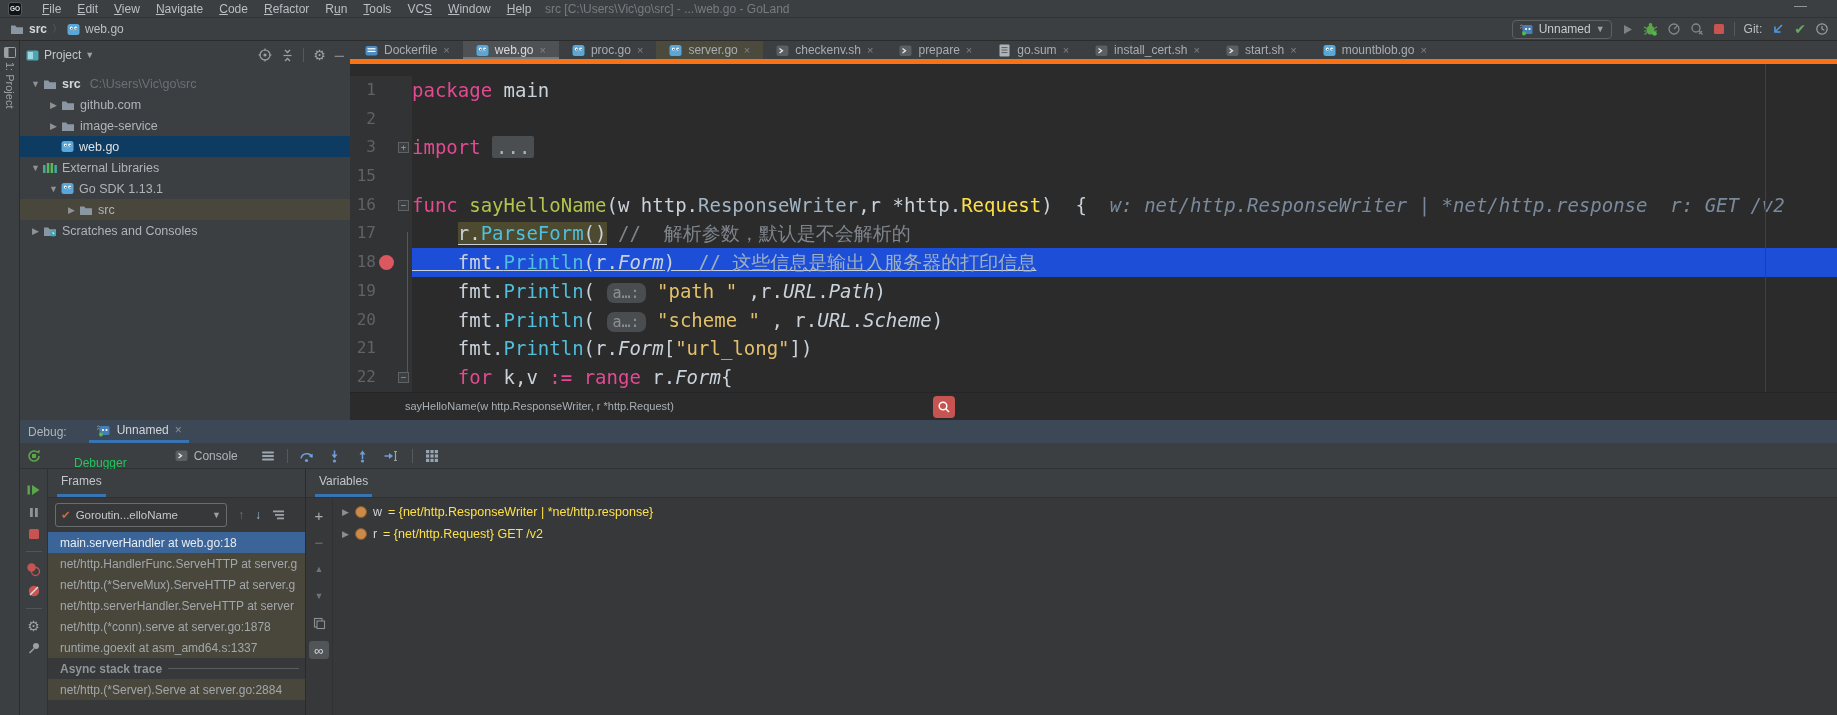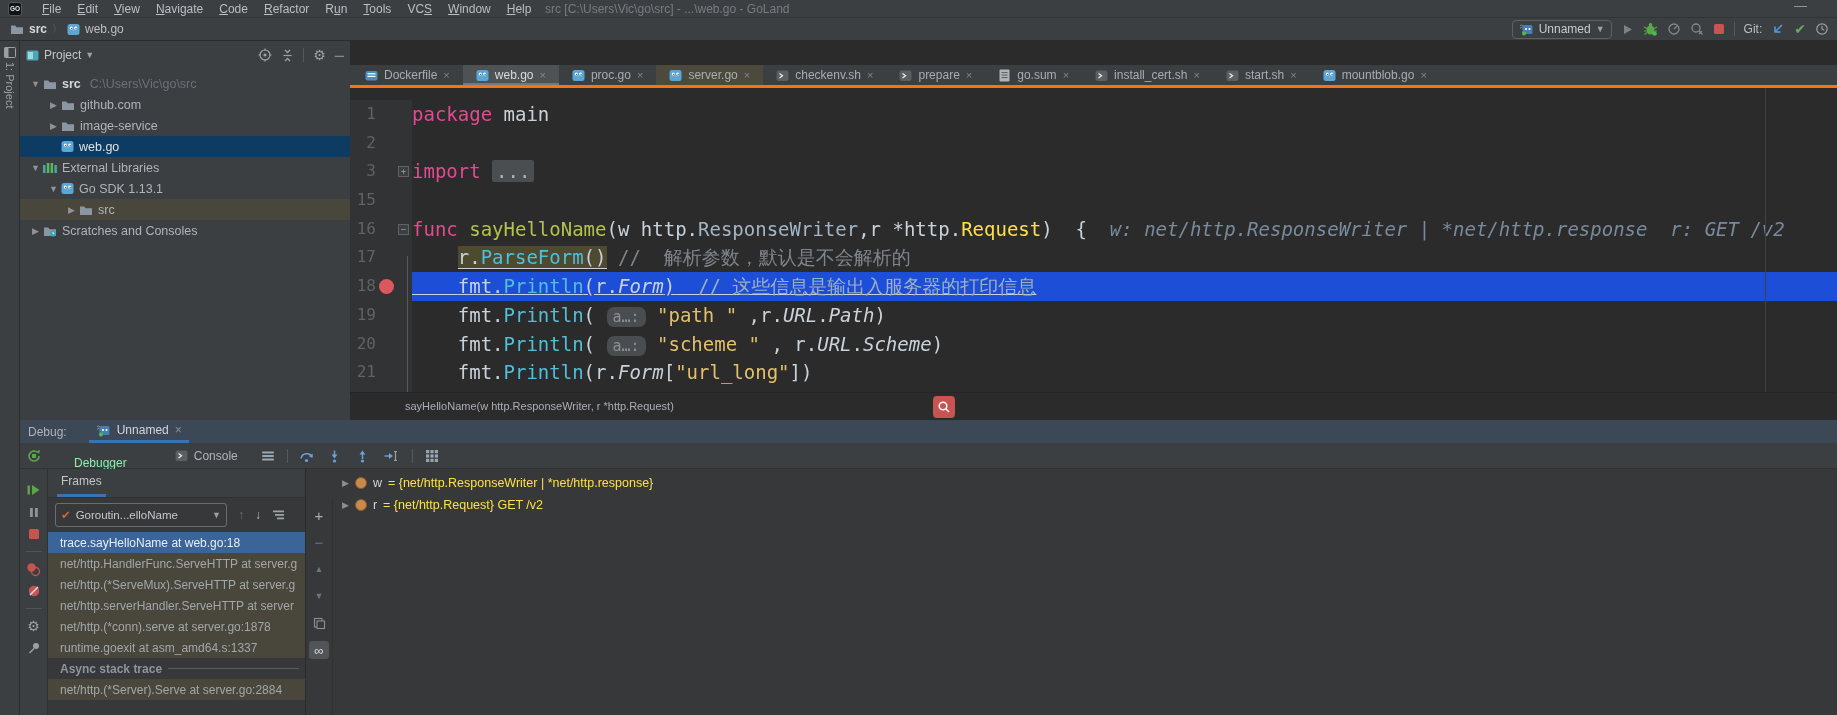--- a/index.html
+++ b/index.html
@@ -48,21 +48,21 @@
   .tree-row { height:21px; display:flex; align-items:center; font-size:12.5px; color:#AEB4BA; white-space:nowrap; }
   .tree-row .chev { width:15px; font-size:9px; color:#8F9396; text-align:center; flex:none; }
   .tree-row .lbl { margin-left:5px; }
   .tree-row.selected { background:#0D3B61; color:#DDE2E6; }
   .tree-row.hover { background:#49463B; }
   .tree-row .path { color:#6A7177; margin-left:9px; }
   .tree-row .bold { font-weight:bold; color:#D5D8DB; }
 
   
   .editor { position:absolute; left:350px; top:41px; right:0; height:379px; background:#2B2B2B; }
-  .tabs { height:23px; background:#3C3F41; display:flex; padding-left:2px; border-bottom:3px solid #f97316;margin-top:24px; }
+  .tabs { height:23px; background:#3C3F41; display:flex; padding-left:2px; border-bottom:5px solid #f97316; }
   .tab { display:flex; align-items:center; gap:6px; padding:0 13px; color:#A8ADB2; flex:none; }
   .tab .close { color:#7F8487; font-size:11px; }
   .tab.active { background:#4E5254; color:#D8DBDE; box-shadow:inset 0 -2px 0 #75797C; }
   .tab.library { background:#4B4A3D; }
 
   .code-area { position:relative; height:328px; padding-top:12px; overflow:hidden;
                font-family:"DejaVu Sans Mono",monospace; font-size:19px; }
   .code-row { display:flex; height:28.7px; line-height:28.7px; white-space:pre; }
   .gutter { display:flex; width:62px; flex:none; background:#313335; }
   .num { width:26px; text-align:right; color:#606366; font-size:16px; }
@@ -99,21 +99,21 @@
   
   .debug { position:absolute; left:20px; top:420px; right:0; bottom:0; background:#36383A; }
   .debug-header { height:23px; background:#3C4856; display:flex; align-items:center; padding-left:8px; }
   .debug-label { color:#AEB4BA; }
   .debug-tab { display:flex; align-items:center; gap:6px; height:100%; margin-left:22px; padding:0 7px;
                border-bottom:3px solid #3874B4; color:#D2D6DA; }
   .debug-tab .close { color:#8A8F93; }
   .debug-toolbar { height:26px; background:#3C3F41; border-bottom:1px solid #2F3133;
                    display:flex; align-items:center; }
   .dtab { height:100%; display:flex; align-items:center; gap:6px; padding:0 9px; color:#AEB4BA; }
-  .dtab.sel { border-bottom:2px solid #3874B4; color:#86efac;margin-top:17px; }
+  .dtab.sel { border-bottom:2px solid #3874B4; color:#22c55e;margin-top:17px; }
   .debug-body { position:absolute; top:49px; left:0; right:0; bottom:0; display:flex; }
   .dstrip { width:28px; flex:none; background:#3C3F41; border-right:1px solid #2F3133;
             display:flex; flex-direction:column; align-items:center; }
   .dstrip .hdiv { width:16px; height:1px; background:#515456; margin:6px 0; }
   .dsicon { height:22px; display:flex; align-items:center; justify-content:center; }
 
   .frames { width:258px; flex:none; border-right:1px solid #2B2B2B; background:#36383A; }
   .pane-tabbar { height:29px; background:#3C3F41; border-bottom:1px solid #2F3133;
                  display:flex; align-items:end; padding-left:9px; }
   .pane-tab { padding:0 4px 6px 4px; color:#C2C6C9; border-bottom:3px solid #3874B4; }
@@ -686,21 +686,21 @@
           <span class="icon" id="ic-filter">
               <svg width="13" height="12" viewBox="0 0 13 12">
                 <rect x="1" y="1.5" width="11" height="1.8" fill="#9BA1A6"></rect>
                 <rect x="3" y="5" width="9" height="1.8" fill="#9BA1A6"></rect>
                 <rect x="5" y="8.5" width="7" height="1.8" fill="#9BA1A6"></rect>
               </svg>
             </span>
         </div>
         <div id="frame-rows">
             <div class="frame-row selected">
-              <span>trace.sayHelloName at web.go:18</span>
+              <span>main.serverHandler at web.go:18</span>
             </div>
             <div class="frame-row library">
               <span>net/http.HandlerFunc.ServeHTTP at server.g</span>
             </div>
             <div class="frame-row library">
               <span>net/http.(*ServeMux).ServeHTTP at server.g</span>
             </div>
             <div class="frame-row library">
               <span>net/http.serverHandler.ServeHTTP at server</span>
             </div>
@@ -713,20 +713,23 @@
             <div class="frame-row header">
               <span>Async stack trace</span>
               <div class="rule"></div>
             </div>
             <div class="frame-row library">
               <span>net/http.(*Server).Serve at server.go:2884</span>
             </div>
           </div>
       </div>
       <div class="vars">
+        <div class="pane-tabbar">
+          <span class="pane-tab">Variables</span>
+        </div>
         <div class="vstrip">
           <span class="vsicon" style="color:#A8ADB2;font-size:15px">+</span>
           <span class="vsicon" style="color:#6E7376;font-size:15px">−</span>
           <span class="vsicon" style="color:#6E7376;font-size:9px">▲</span>
           <span class="vsicon" style="color:#6E7376;font-size:9px">▼</span>
           <span class="vsicon" id="ic-copyw">
               <svg width="13" height="13" viewBox="0 0 13 13">
                 <rect x="1.5" y="1.5" width="7.5" height="8.5" fill="none" stroke="#8A8F93" stroke-width="1.1"></rect>
                 <rect x="4" y="4" width="7.5" height="7.5" fill="#36383A" stroke="#8A8F93" stroke-width="1.1"></rect>
               </svg>

